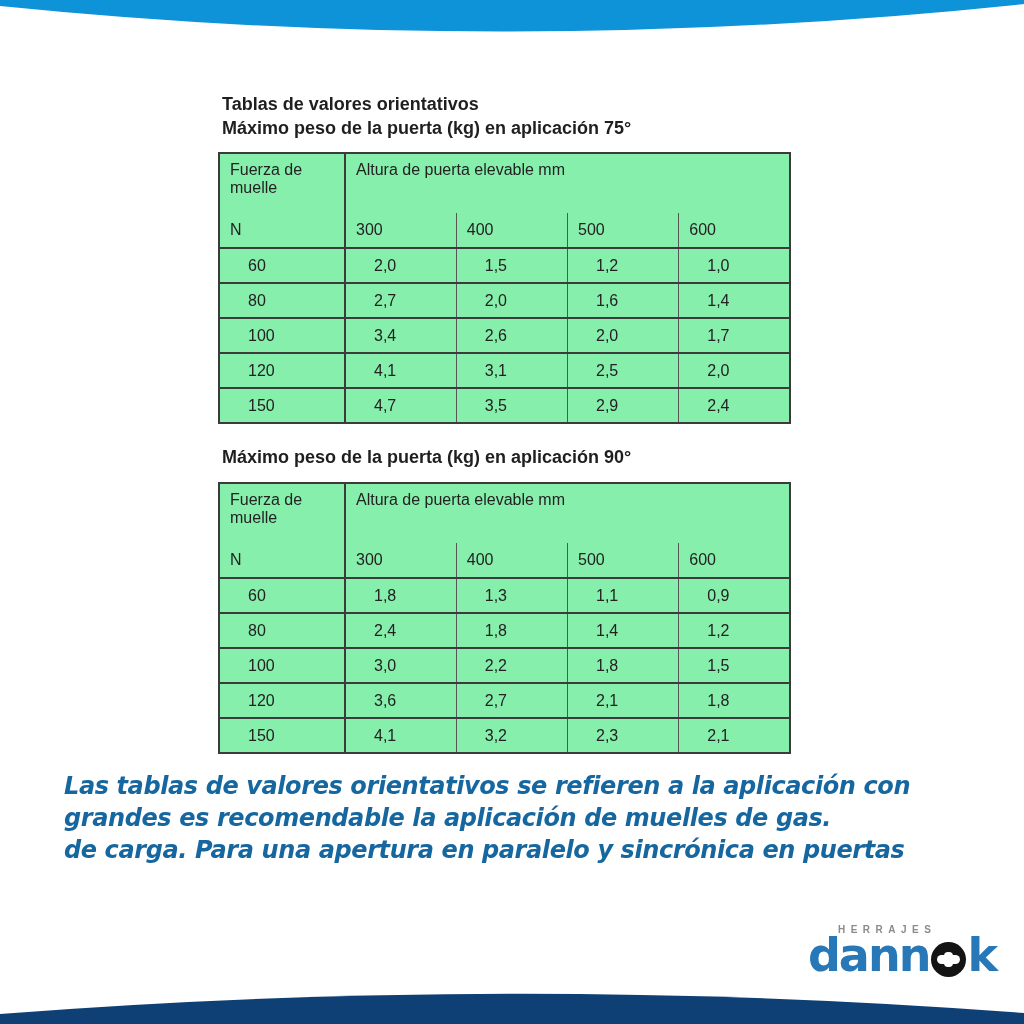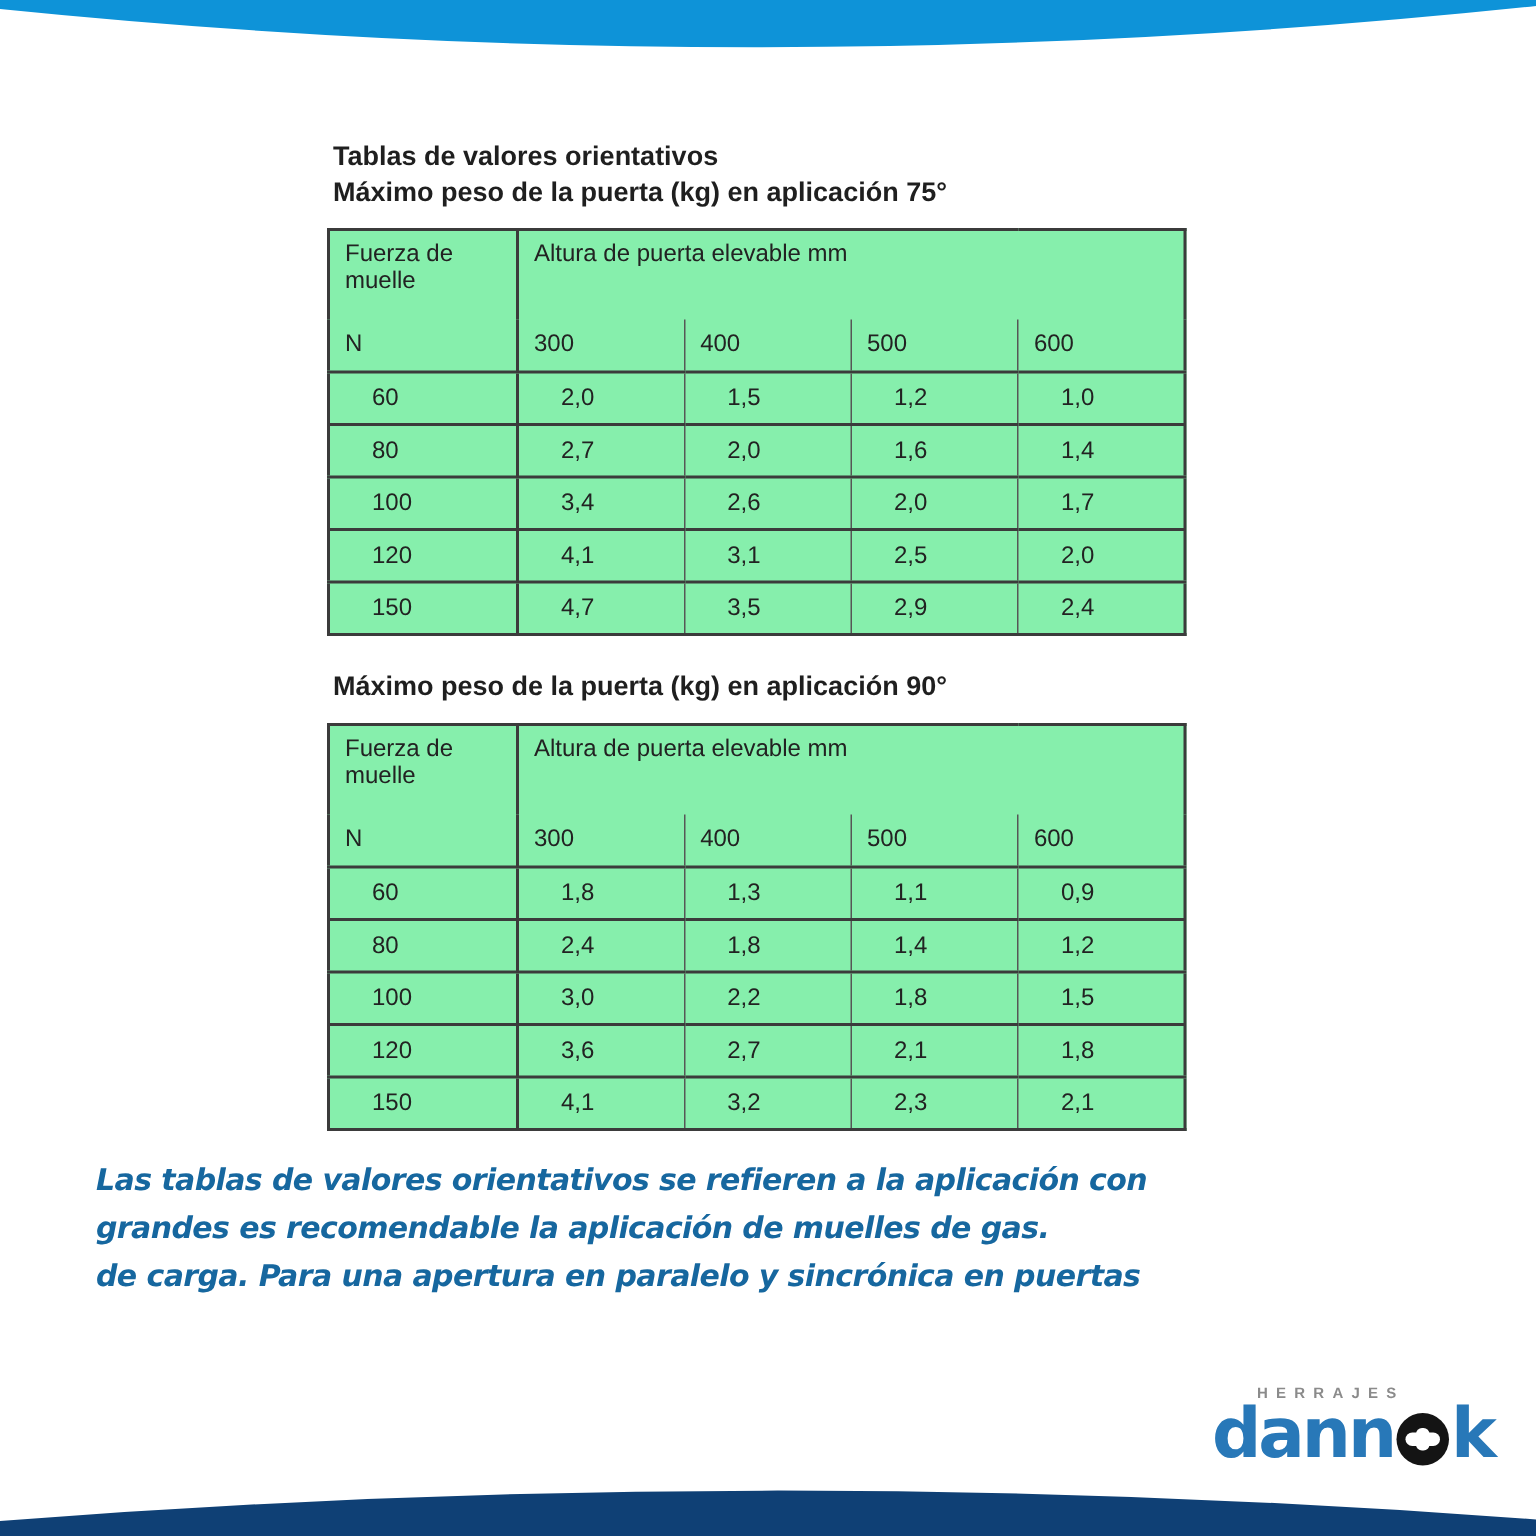--- a/index.html
+++ b/index.html
@@ -43,21 +43,21 @@
   tr.dr td { border-top: 2px solid #3b3b3b; height: 29px; padding-left: 28px; }
 
   
   .note {
     position: absolute;
     left: 64px;
     top: 770px;
     font-family: "DejaVu Sans", sans-serif;
     font-weight: bold;
     font-style: italic;
-    font-size: 20px;
+    font-size: 24px;
     line-height: 32px;
     color: #16679f;
     letter-spacing: -0.4px;
     white-space: nowrap;
   }
 
   
   .logo { position: absolute; top: 924px; right: 28px; text-align: left; }
   .logo-tagline {
     margin-left: 30px;

